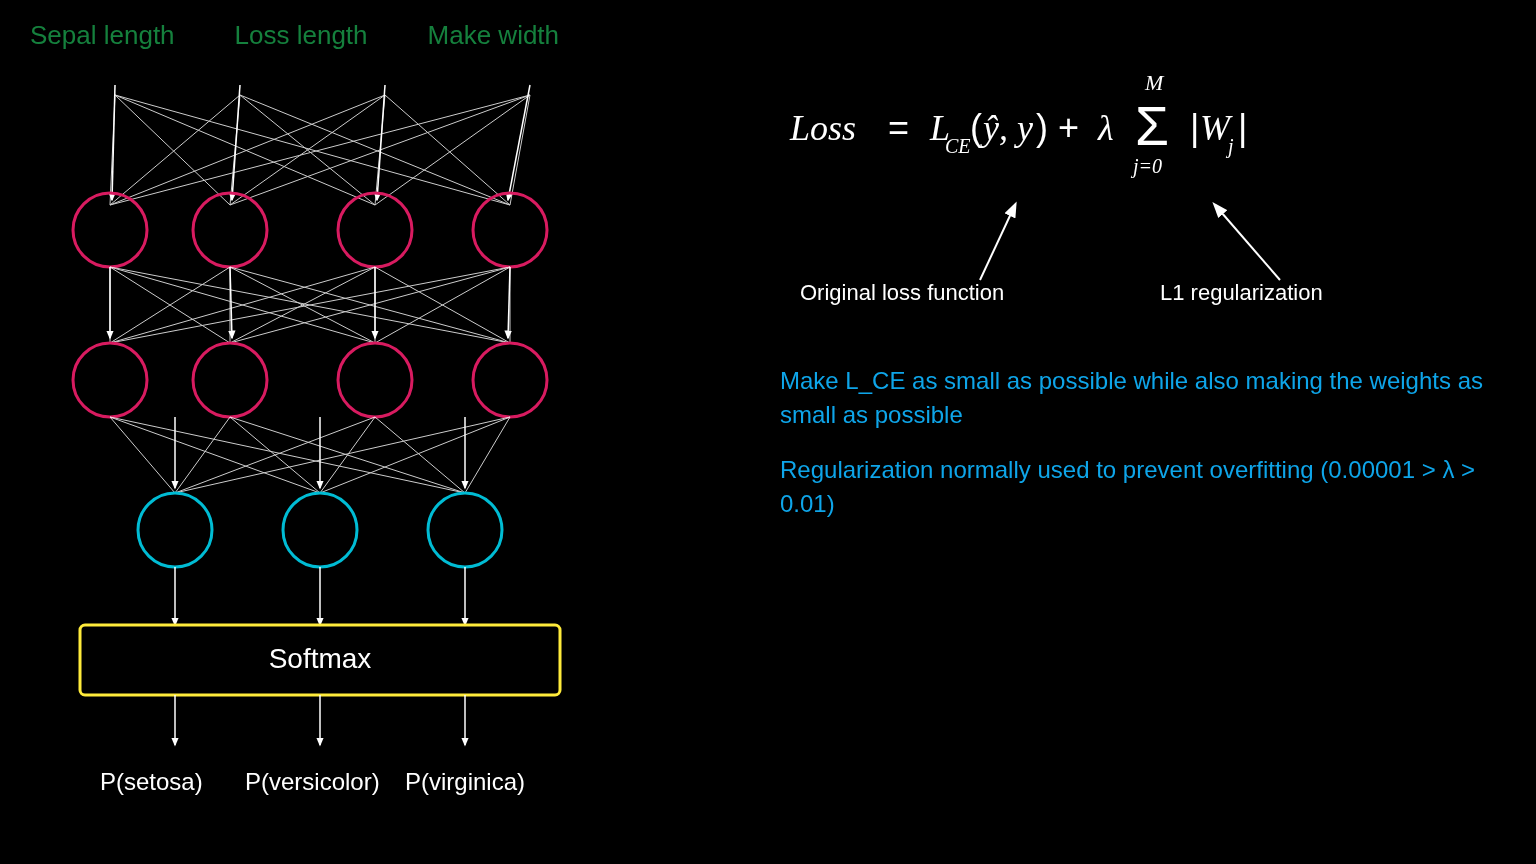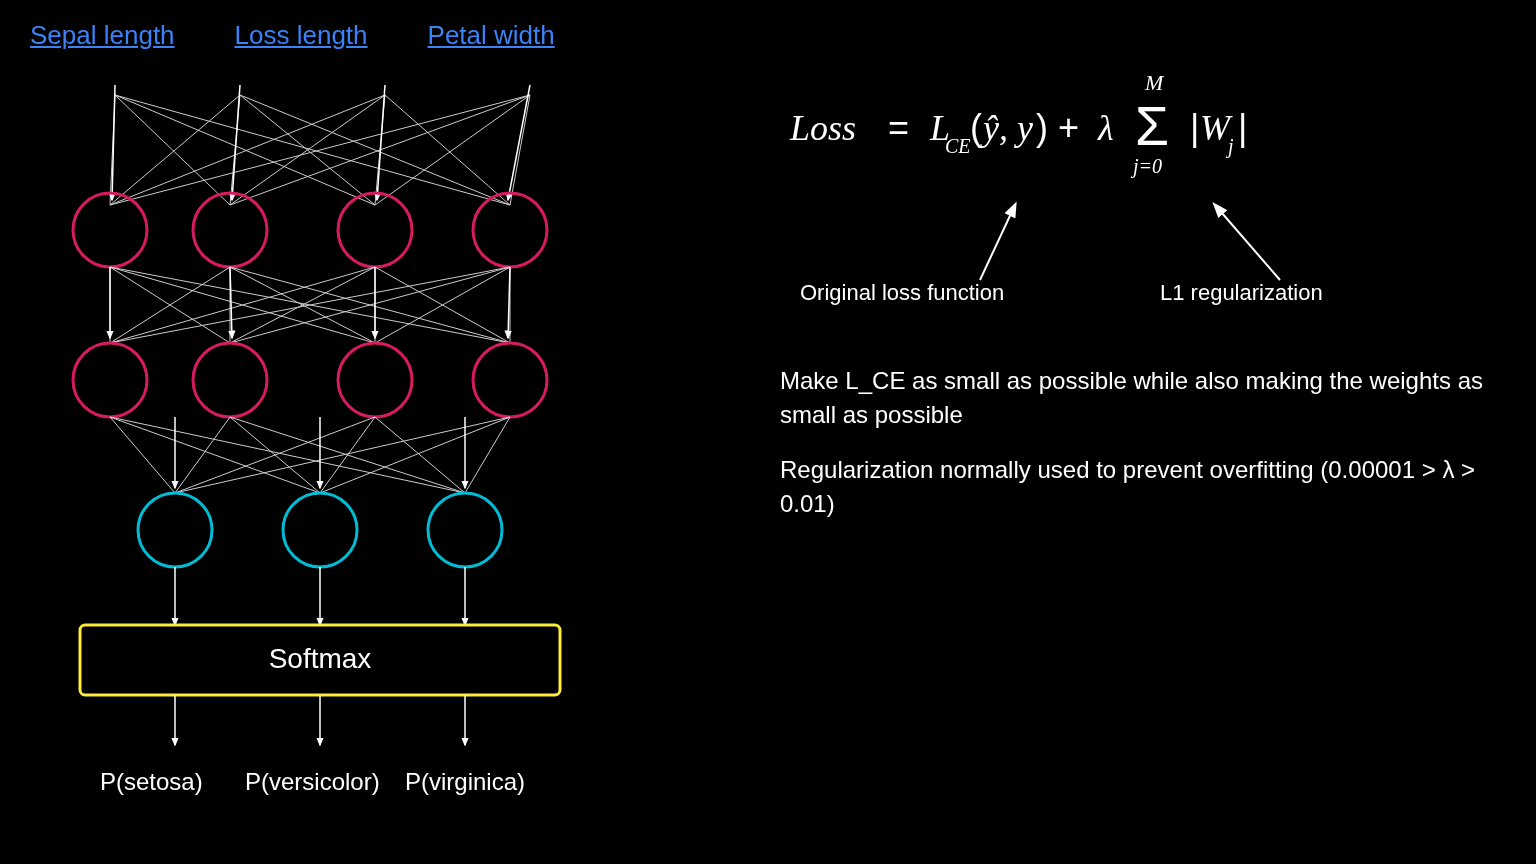--- a/index.html
+++ b/index.html
@@ -27,22 +27,21 @@
       position: absolute;
       top: 20px;
       left: 30px;
       display: flex;
       gap: 60px;
       font-size: 26px;
       color: white;
     }
 
     .input-label {
-      color: #3b82f6;
-      text-decoration: underline;
+      color: #15803d;
     }
 
     
     .nn-svg {
       position: absolute;
       top: 0;
       left: 0;
       width: 750px;
       height: 864px;
     }
@@ -61,39 +60,39 @@
       position: relative;
     }
 
     .formula-svg {
       width: 600px;
       height: 130px;
     }
 
     .description-text {
       font-size: 24px;
-      color: #ffffff;
+      color: #0ea5e9;
       margin-top: 30px;
       line-height: 1.4;
     }
 
     .description-text p {
       margin-bottom: 22px;
     }
 
   </style>
 </head>
 <body>
 
 <div class="left-panel">
 
   <div class="input-labels">
     <span class="input-label">Sepal length</span>
     <span class="input-label">Loss length</span>
-    <span class="input-label">Petal width</span>
+    <span class="input-label">Make width</span>
   </div>
 
   <svg class="nn-svg" viewBox="0 0 750 864">
 
     <defs>
       <marker id="arrowhead-white" markerWidth="8" markerHeight="6" refX="6" refY="3" orient="auto">
         <polygon points="0 0, 8 3, 0 6" fill="white"></polygon>
       </marker>
       <marker id="arrowhead-white2" markerWidth="6" markerHeight="5" refX="5" refY="2.5" orient="auto">
         <polygon points="0 0, 6 2.5, 0 5" fill="white"></polygon>

